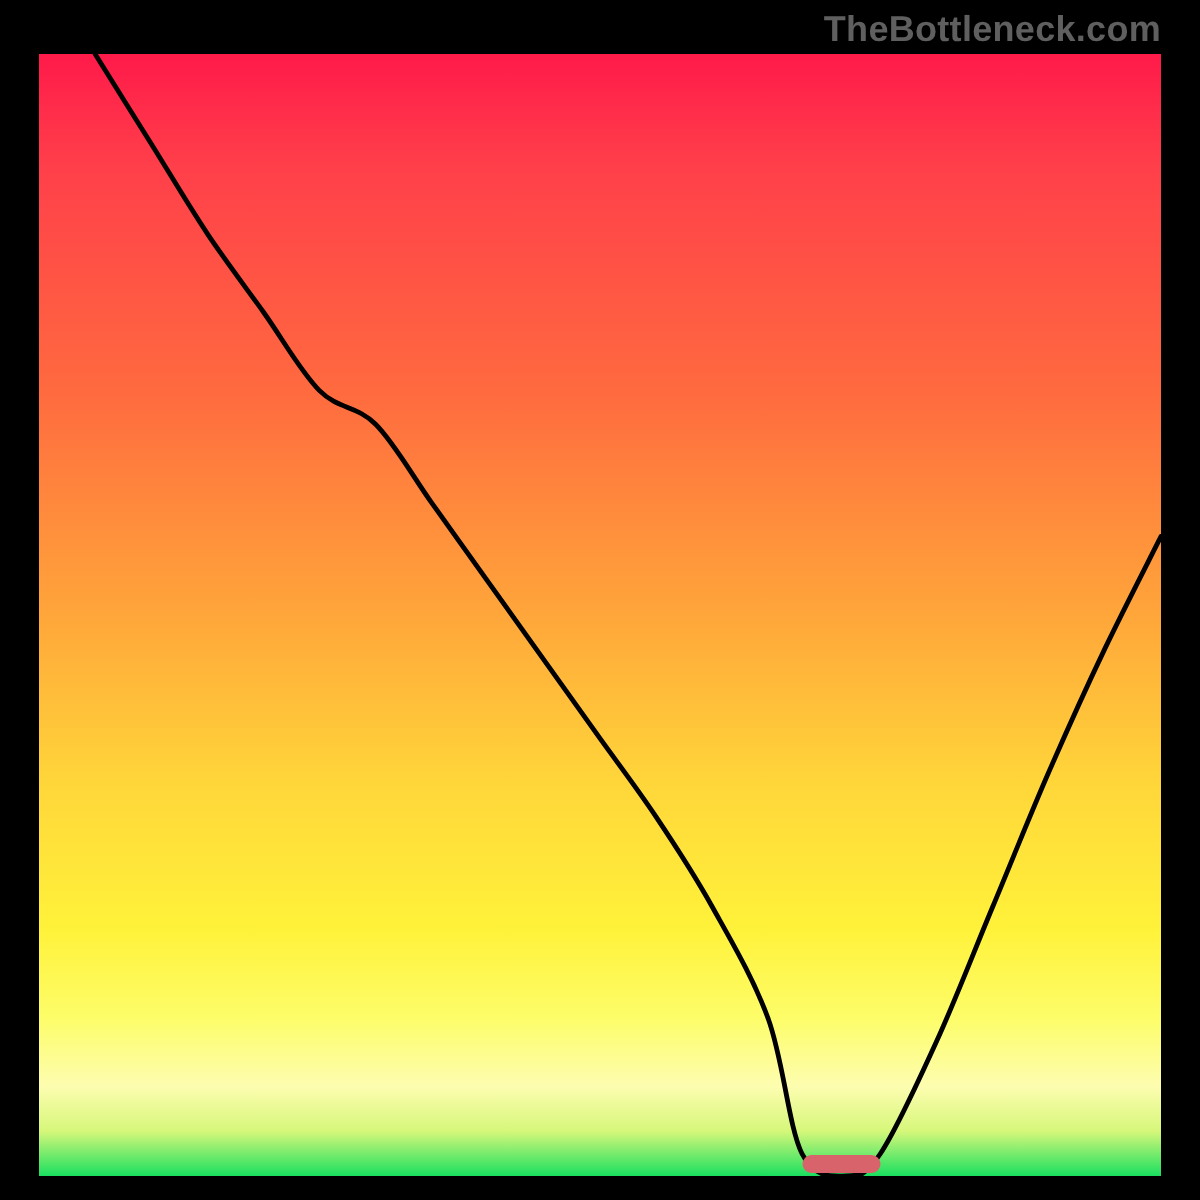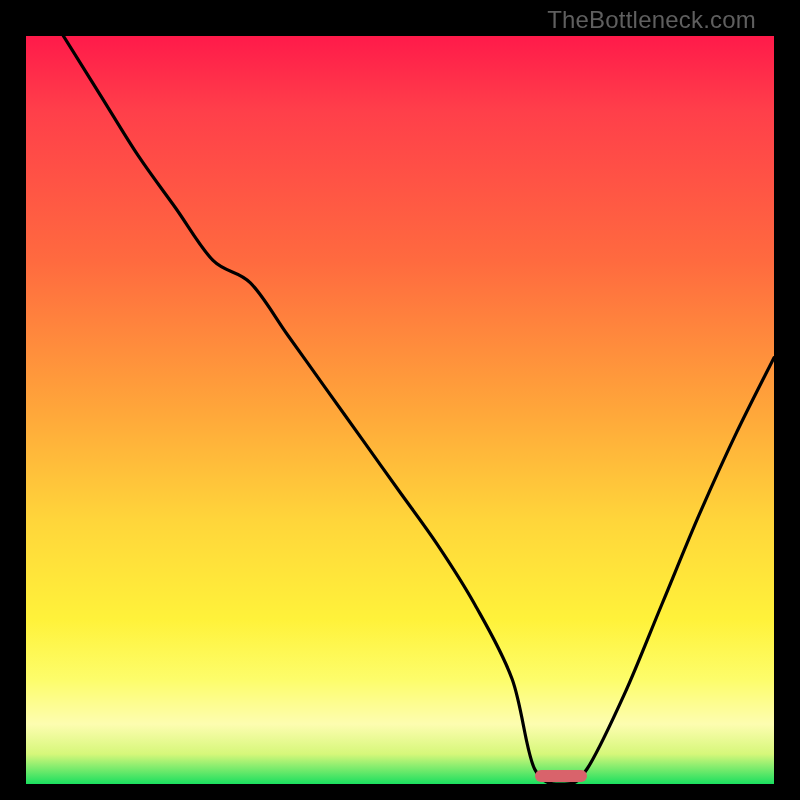--- a/index.html
+++ b/index.html
@@ -30,23 +30,23 @@
     position: absolute;
     left: 0;
     top: 0;
     width: 748px;
     height: 748px;
     pointer-events: none;
   }
   .watermark {
     position: absolute;
     top: 6px;
-    right: 44px;
+    right: 26px;
     font-size: 24px;
-    font-weight: 400;
+    font-weight: 700;
     color: #5f5f5f;
     letter-spacing: 0.2px;
   }
   .marker {
     position: absolute;
     height: 12px;
     border-radius: 6px;
     background: #d9636b;
   }
 </style>

